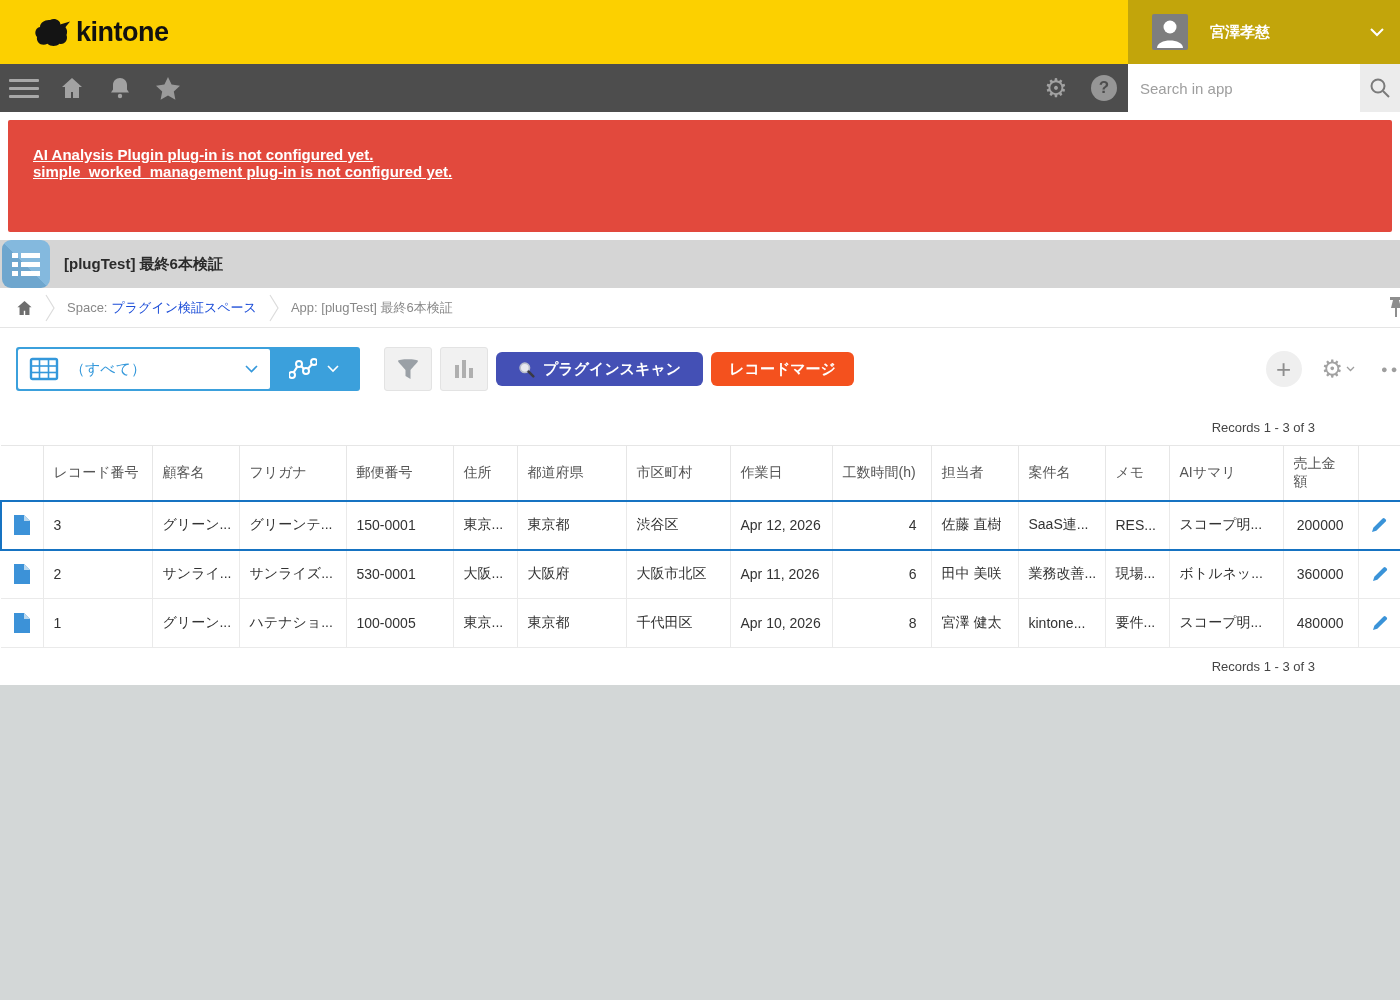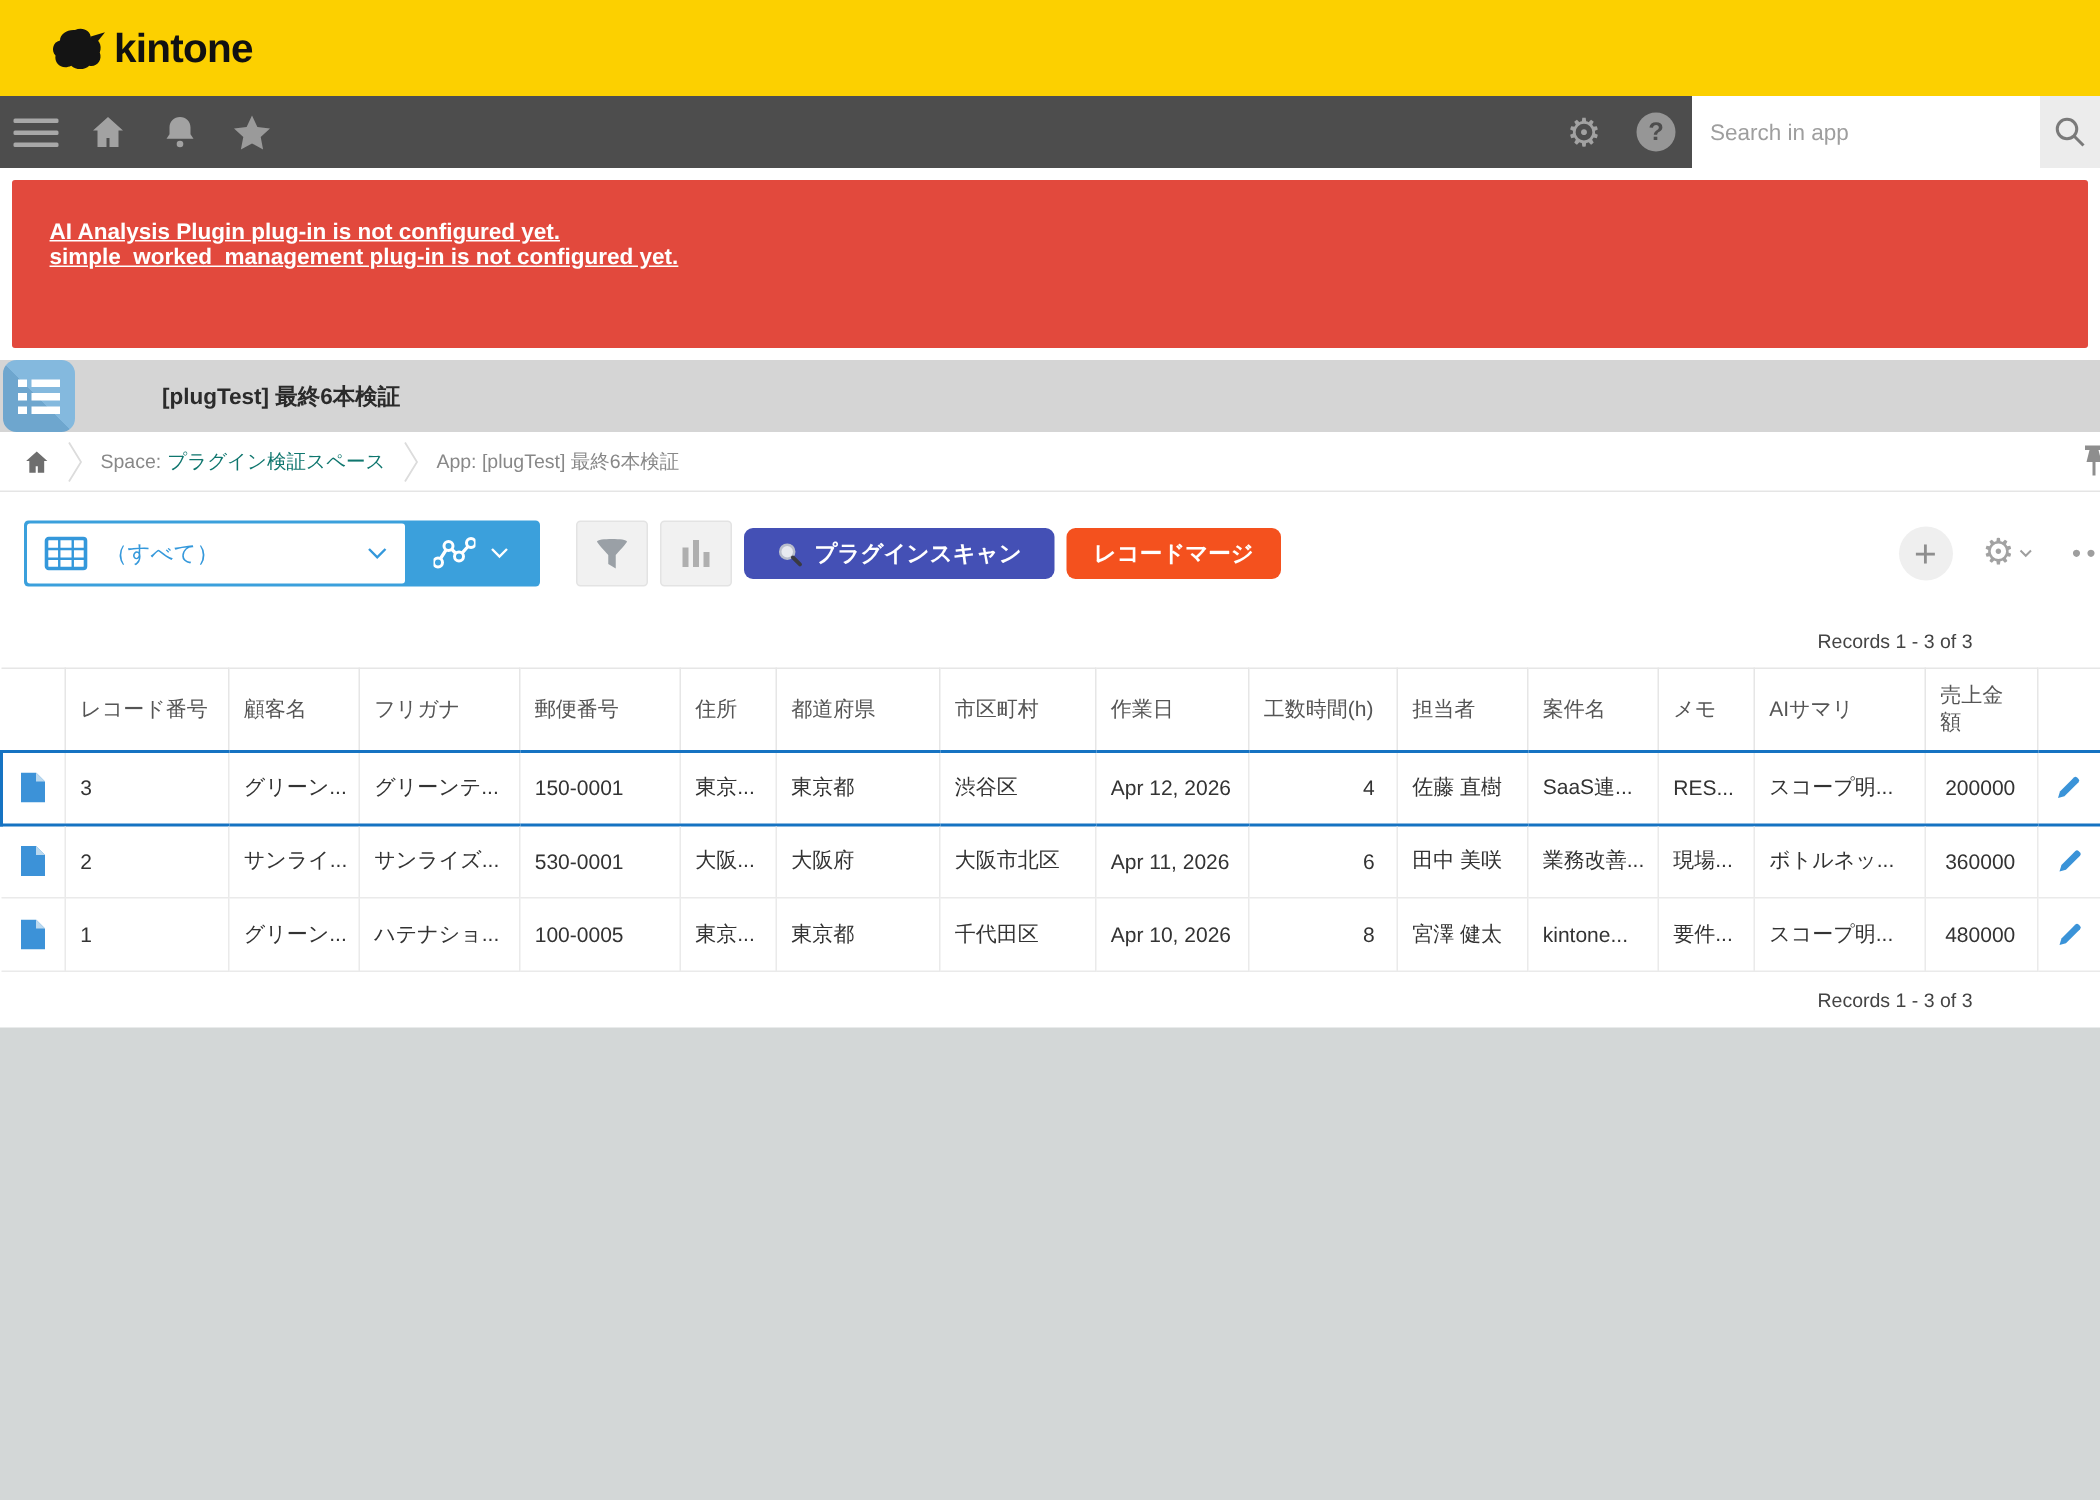--- a/index.html
+++ b/index.html
@@ -26,33 +26,33 @@
   .search-wrap { width:272px; height:48px; display:flex; }
   .search-input { flex:1; border:0; outline:none; background:#fff; font-size:15px; padding:0 12px; color:#333; }
   .search-input::placeholder { color:#9E9E9E; }
   .search-btn { width:40px; height:48px; background:#ECECEC; border:0; display:flex; align-items:center; justify-content:center; cursor:pointer; }
 
   
   .alert-banner { margin:8px 8px 0 8px; height:112px; background:#E2493D; border-radius:2px; padding:26px 25px 0 25px; display:flex; flex-direction:column; }
   .alert-link { color:#fff; font-size:15px; font-weight:700; text-decoration:underline; white-space:pre-wrap; cursor:pointer; width:max-content; }
 
   
-  .app-titlebar { margin-top:8px; height:48px; background:#D5D5D5; display:flex; align-items:center; position:relative;gap:44px; }
+  .app-titlebar { margin-top:8px; height:48px; background:#D5D5D5; display:flex; align-items:center; position:relative; }
   .app-icon { width:48px; height:48px; margin-left:2px; border-radius:9px; background:linear-gradient(45deg,#6EA6CE 48%,#84B9DE 48%); display:flex; align-items:center; justify-content:center; flex:none; }
   .app-glyph { display:flex; flex-direction:column; gap:4px; }
   .app-glyph .row { display:flex; gap:3px; }
   .app-glyph .sq { width:6px; height:5px; background:#fff; }
   .app-glyph .bar { width:19px; height:5px; background:#fff; }
   .app-title { font-size:15px; font-weight:700; color:#2b2b2b; margin-left:14px; }
 
   
   .breadcrumb { height:40px; background:#fff; border-bottom:1px solid #E5E5E5; display:flex; align-items:center; position:relative; font-size:13px; color:#888; }
   .crumb-home { margin-left:16px; display:flex; cursor:pointer; }
   .crumb-sep { margin:0 12px; display:flex; }
-  .crumb-link { color:#0f766e; text-decoration:none; cursor:pointer; margin-left:4px; }
+  .crumb-link { color:#1d4ed8; text-decoration:none; cursor:pointer; margin-left:4px; }
   .crumb-pin { position:absolute; right:-6px; top:8px; }
 
   
   .view-toolbar { margin:19px 0 16px 16px; height:44px; display:flex; align-items:center; position:relative; }
   .view-select-group { width:344px; height:44px; background:#3BA0DC; border-radius:3px; padding:2px; display:flex; }
   .view-select { flex:1; background:#fff; border-radius:2px; display:flex; align-items:center; cursor:pointer; }
   .view-select .grid-ic { margin-left:11px; display:flex; }
   .view-name { color:#3498DB; font-size:15px; margin-left:11px; flex:1; }
   .view-select .chev { margin-right:12px; display:flex; color:#3498DB; }
   .graph-toggle { width:88px; display:flex; align-items:center; justify-content:center; gap:10px; cursor:pointer; color:#fff; }
@@ -93,20 +93,35 @@
 
 <div class="brand-bar">
   <div class="logo">
     <span style="display:flex;">
       <svg width="36" height="30" viewBox="0 0 36 30">
         <path d="M16 3 C21 0.5 26.5 3.5 26.5 8 C31.5 8 34.5 13 32.5 18 C34.5 23 30.5 28 25.5 26.8 C22.5 29.8 16.5 29.8 13.5 26.8 C7.5 29.8 2 25.5 3 20 C0 17 1 11 6 10 C6 5.5 11 2.5 16 3 Z" fill="#141414"></path>
         <path d="M26 7.5 L36 4.5 L30 12 Z" fill="#141414"></path>
       </svg>
     </span>
     <span class="logo-text">kintone</span>
+  </div>
+  <div class="user-area">
+    <span class="avatar">
+      <svg width="36" height="36" viewBox="0 0 36 36">
+        <rect width="36" height="36" fill="#7E7E7E"></rect>
+        <circle cx="18" cy="13" r="6.5" fill="#fff"></circle>
+        <path d="M5 34 c0 -10 26 -10 26 0 z" fill="#fff"></path>
+      </svg>
+    </span>
+    <span class="user-name">宮澤孝慈</span>
+    <span class="user-chevron">
+      <svg width="14" height="9" viewBox="0 0 14 9">
+          <polyline points="1,1 7,7 13,1" fill="none" stroke="#fff" stroke-width="2"></polyline>
+        </svg>
+    </span>
   </div>
 </div>
 
 <div class="global-bar">
   <div class="gicon">
     <span class="hamburger">
         <span></span>
         <span></span>
         <span></span>
       </span>

